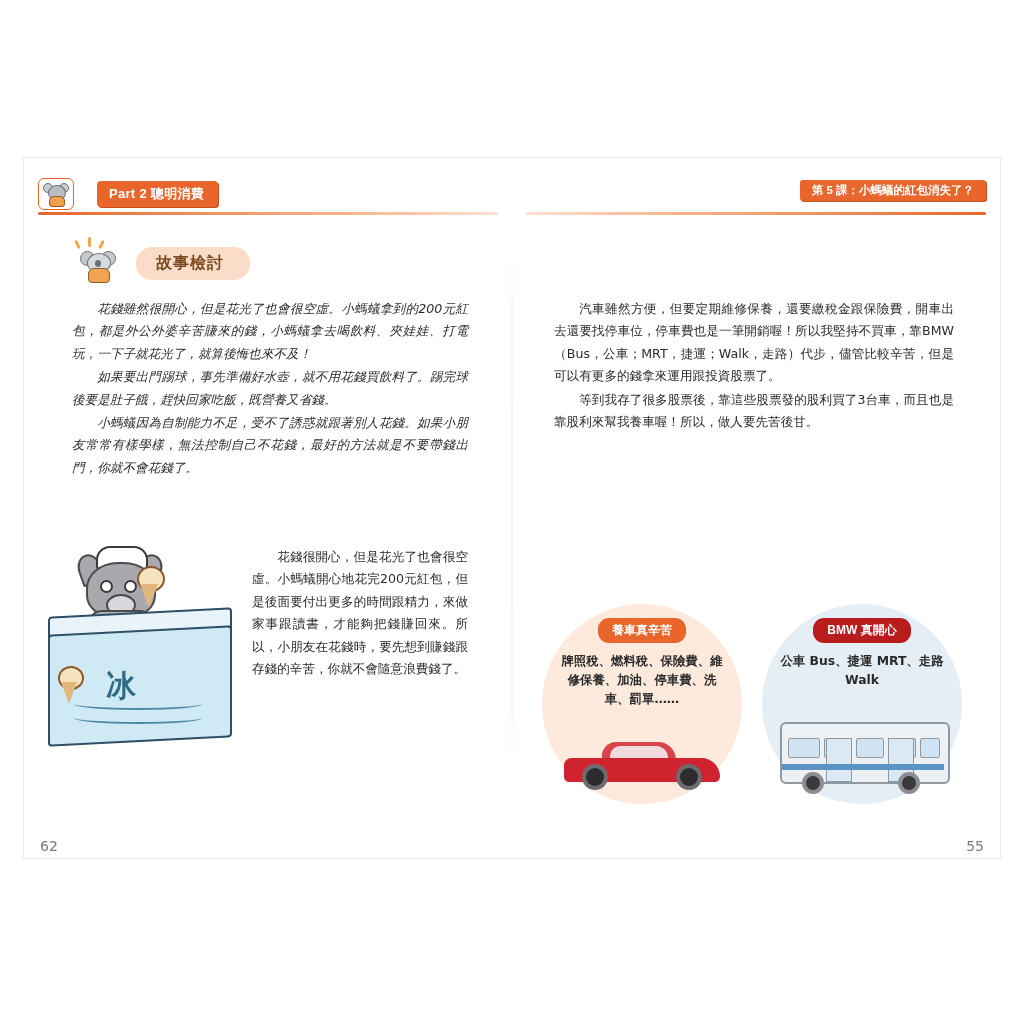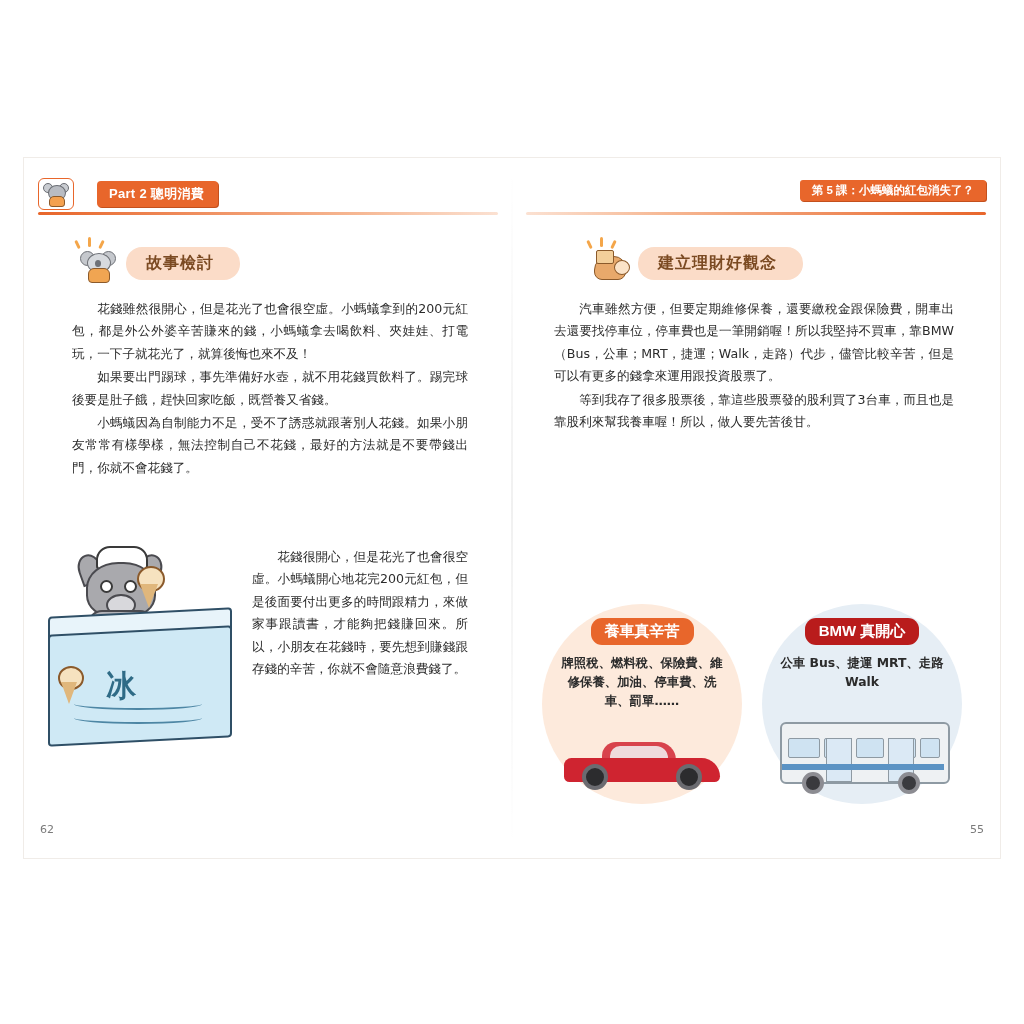--- a/index.html
+++ b/index.html
@@ -83,21 +83,21 @@
     box-shadow:1px 1px 0 #c4501d;
   }
   .hdr-rule-r{
     position:absolute;right:14px;top:54px;width:460px;height:3px;
     background:linear-gradient(270deg,#e8662b,#f6b894 70%,#fbe1d2);
     border-radius:2px;
   }
 
   
   .sec-head{
-    position:absolute;display:flex;align-items:center;gap:4px;text-align:right;
+    position:absolute;display:flex;align-items:center;gap:14px;text-align:right;
   }
   .sec-icon-wrap{
     width:50px;height:46px;position:relative;flex:0 0 auto;
   }
   .spark{position:absolute;background:#f4a64a;border-radius:2px;}
   .sec-pill{
     background:#fbdcc8;color:#7b4a22;font-weight:bold;font-size:16px;
     padding:6px 26px 6px 20px;border-radius:16px;letter-spacing:1px;
   }
   .sec-pill.blue{background:#fbdcc8;}
@@ -178,21 +178,21 @@
     position:absolute;left:30px;top:446px;width:430px;height:200px;
     display:flex;gap:20px;
   }
   .card{
     position:relative;width:200px;height:200px;border-radius:50%;
     background:#fdeadc;
     display:flex;flex-direction:column;align-items:center;
   }
   .card.blue{background:#e6eef5;}
   .card-tag{
-    margin-top:14px;background:#e8662b;color:#fff;font-weight:bold;font-size:15px;
+    margin-top:14px;background:#e8662b;color:#fff;font-weight:bold;font-size:12px;
     padding:4px 14px;border-radius:11px;white-space:nowrap;
   }
   .card.blue .card-tag{background:#b91c1c;}
   .card-text{
     margin-top:8px;width:172px;text-align:center;font-size:12.4px;line-height:19px;
     color:#2b2b2b;font-weight:bold;
     font-family:"DejaVu Sans","Liberation Sans",sans-serif;
   }
   .car{
     position:absolute;left:22px;bottom:12px;width:156px;height:52px;
@@ -215,21 +215,21 @@
   .bus .b-win.w4{left:108px;width:26px;}
   .bus .b-win.w5{left:140px;width:18px;}
   .bus .b-door{position:absolute;left:46px;bottom:12px;width:24px;height:42px;background:#dbe9f5;border:1.5px solid #8e9aa3;}
   .bus .b-door2{position:absolute;left:108px;bottom:12px;width:24px;height:42px;background:#dbe9f5;border:1.5px solid #8e9aa3;}
   .bus .b-wheel{position:absolute;bottom:0;width:22px;height:22px;border-radius:50%;background:#3a3a3e;border:4px solid #8c8c92;box-sizing:border-box;}
   .bus .b-wheel.f{left:22px;}
   .bus .b-wheel.r{right:26px;}
 
   
   .folio{
-    position:absolute;bottom:22px;font-size:11px;color:#7a7a7a;
+    position:absolute;bottom:4px;font-size:14px;color:#7a7a7a;
     font-family:"DejaVu Sans",sans-serif;
   }
   .folio.l{left:16px;}
   .folio.r{right:16px;}
 </style>
 </head>
 <body>
 
 <div class="band-top"></div>
 <div class="band-bottom"></div>
@@ -262,21 +262,21 @@
           <div class="k-ear l"></div>
             <div class="k-ear r"></div>
           <div class="k-head"></div>
             <div class="k-nose"></div>
             <div class="k-body"></div>
         </div>
       </div>
       <div class="sec-pill">故事檢討</div>
     </div>
 
-    <div class="col" style="left:48px;top:140px;width:396px;">
+    <div class="col" style="left:48px;top:140px;width:396px;font-style:italic;">
 
       <div class="wrap-img" style="width:0;height:0;"></div>
 
       <p>花錢雖然很開心，但是花光了也會很空虛。小螞蟻拿到的200元紅包，都是外公外婆辛苦賺來的錢，小螞蟻拿去喝飲料、夾娃娃、打電玩，一下子就花光了，就算後悔也來不及！</p>
       <p>如果要出門踢球，事先準備好水壺，就不用花錢買飲料了。踢完球後要是肚子餓，趕快回家吃飯，既營養又省錢。</p>
       <p>小螞蟻因為自制能力不足，受不了誘惑就跟著別人花錢。如果小朋友常常有樣學樣，無法控制自己不花錢，最好的方法就是不要帶錢出門，你就不會花錢了。</p>
     </div>
 
     <div class="freezer">
       <div class="wolf">
@@ -311,33 +311,20 @@
     <div class="folio l">62</div>
   </div>
 
   <div class="page right">
 
     <div class="hdr-right">
       <div class="hdr-chip">第 5 課：小螞蟻的紅包消失了？</div>
     </div>
     <div class="hdr-rule-r"></div>
 
-    <div class="sec-head" style="left:72px;top:82px;">
-      <div class="sec-icon-wrap">
-        <div class="spark" style="left:4px;top:0;width:3px;height:9px;transform:rotate(-25deg);"></div>
-        <div class="spark" style="left:16px;top:-3px;width:3px;height:10px;"></div>
-        <div class="spark" style="left:28px;top:0;width:3px;height:9px;transform:rotate(25deg);"></div>
-        <div class="hog">
-          <div class="h-body"></div>
-          <div class="h-box"></div>
-          <div class="h-face"></div>
-        </div>
-      </div>
-      <div class="sec-pill blue">建立理財好觀念</div>
-    </div>
 
     <div class="col" style="left:42px;top:140px;width:400px;">
       <p>汽車雖然方便，但要定期維修保養，還要繳稅金跟保險費，開車出去還要找停車位，停車費也是一筆開銷喔！所以我堅持不買車，靠BMW（Bus，公車；MRT，捷運；Walk，走路）代步，儘管比較辛苦，但是可以有更多的錢拿來運用跟投資股票了。</p>
       <p>等到我存了很多股票後，靠這些股票發的股利買了3台車，而且也是靠股利來幫我養車喔！所以，做人要先苦後甘。</p>
     </div>
 
     <div class="cards">
 
       <div class="card">
         <div class="card-tag">養車真辛苦</div>

